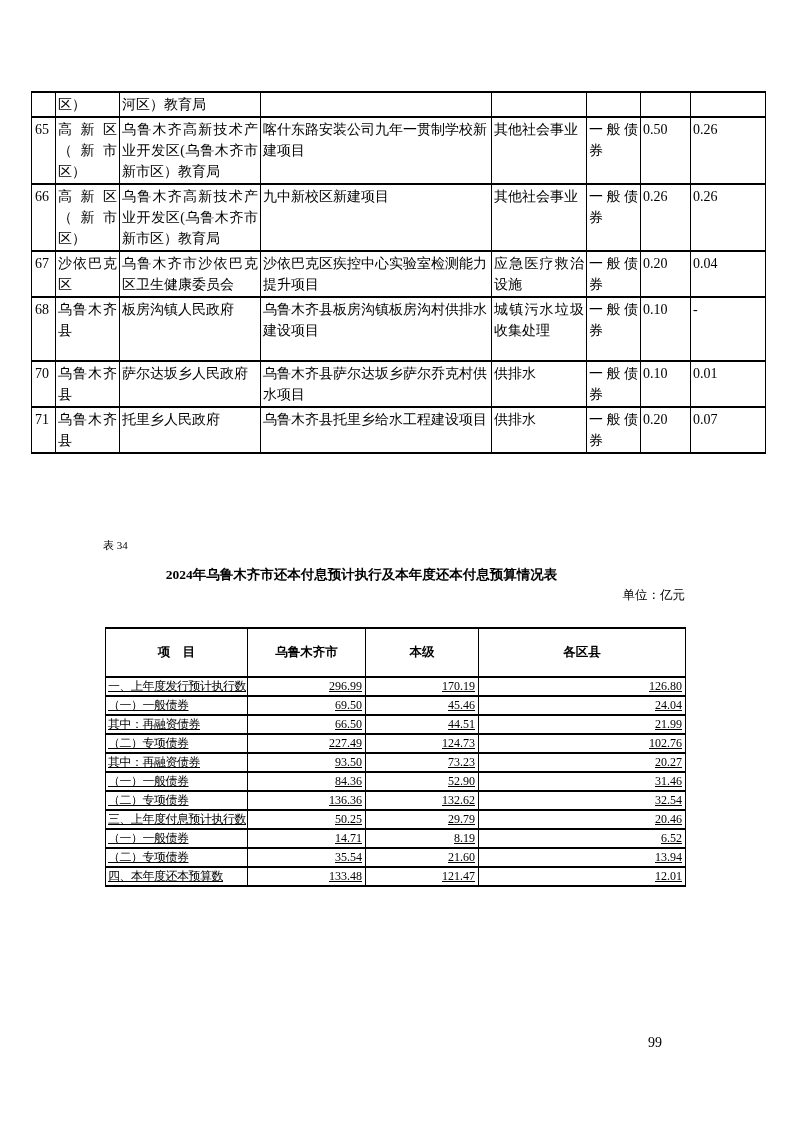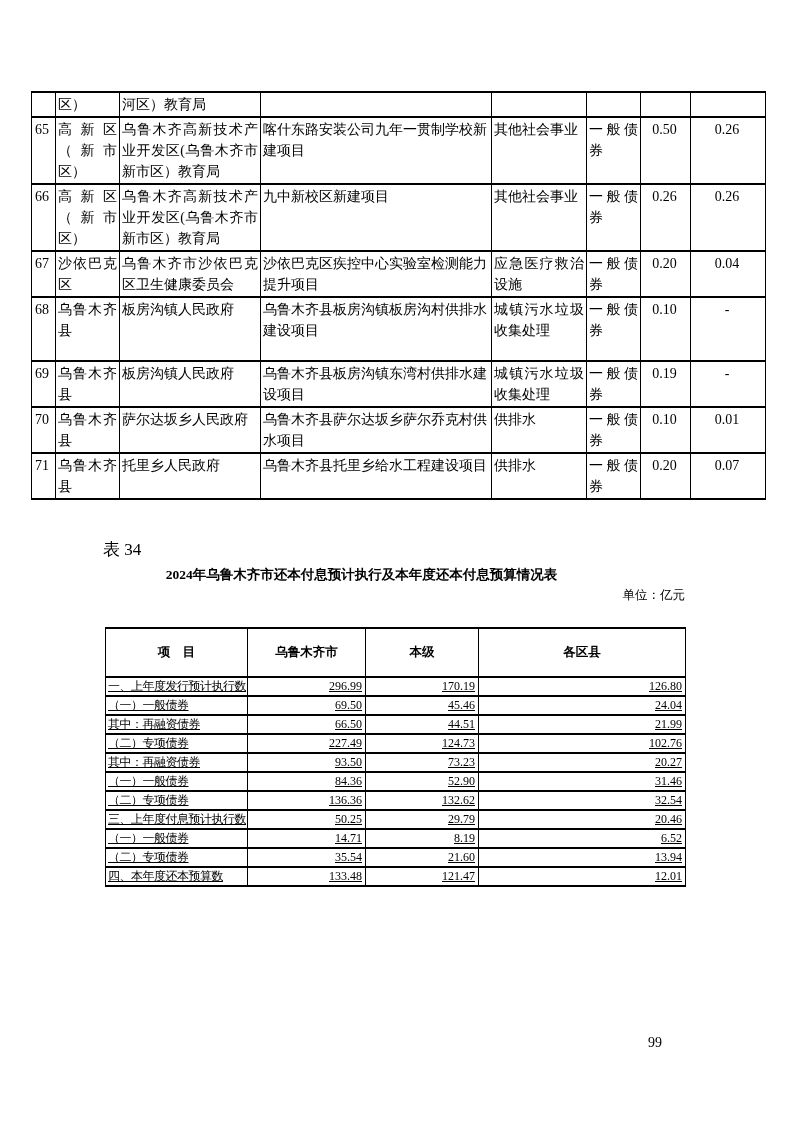--- a/index.html
+++ b/index.html
@@ -23,25 +23,25 @@
     border:1px solid #000;
     border-top-width:2px;border-bottom-width:2px;
     vertical-align:top;
     padding:1px 2px;
     overflow:hidden;
     word-break:break-all;
   }
   .t1 td.c0{padding-left:3px;}
   .t1 td.c1,.t1 td.c4,.t1 td.c5{text-align:justify;text-align-last:left;}
   .t1 td.c2{text-align:justify;text-align-last:left;}
-  .t1 td.c6,.t1 td.c7{text-align:center;padding-right:4px;}
+  .t1 td.c6,.t1 td.c7{text-align:left;padding-right:4px;}
   
   .tbl-label{
     position:absolute;left:103px;top:538px;
-    font-size:17px;
+    font-size:11px;
   }
   .tbl-title{
     position:absolute;left:0;top:566px;width:723px;
     text-align:center;font-weight:bold;font-size:13.5px;
   }
   .unit-label{
     position:absolute;left:105px;top:587px;width:580px;
     text-align:right;font-size:12.5px;
   }
   
@@ -128,30 +128,20 @@
         <tr style="height: 64px;">
           <td class="c0">68</td>
           <td class="c1">乌鲁木齐县</td>
           <td class="c2">板房沟镇人民政府</td>
           <td class="c3">乌鲁木齐县板房沟镇板房沟村供排水建设项目</td>
           <td class="c4">城镇污水垃圾收集处理</td>
           <td class="c5">一般债券</td>
           <td class="c6">0.10</td>
           <td class="c7">-</td>
         </tr>
-        <tr style="height: 41px;">
-          <td class="c0">69</td>
-          <td class="c1">乌鲁木齐县</td>
-          <td class="c2">板房沟镇人民政府</td>
-          <td class="c3">乌鲁木齐县板房沟镇东湾村供排水建设项目</td>
-          <td class="c4">城镇污水垃圾收集处理</td>
-          <td class="c5">一般债券</td>
-          <td class="c6">0.19</td>
-          <td class="c7">-</td>
-        </tr>
         <tr style="height: 43px;">
           <td class="c0">70</td>
           <td class="c1">乌鲁木齐县</td>
           <td class="c2">萨尔达坂乡人民政府</td>
           <td class="c3">乌鲁木齐县萨尔达坂乡萨尔乔克村供水项目</td>
           <td class="c4">供排水</td>
           <td class="c5">一般债券</td>
           <td class="c6">0.10</td>
           <td class="c7">0.01</td>
         </tr>

